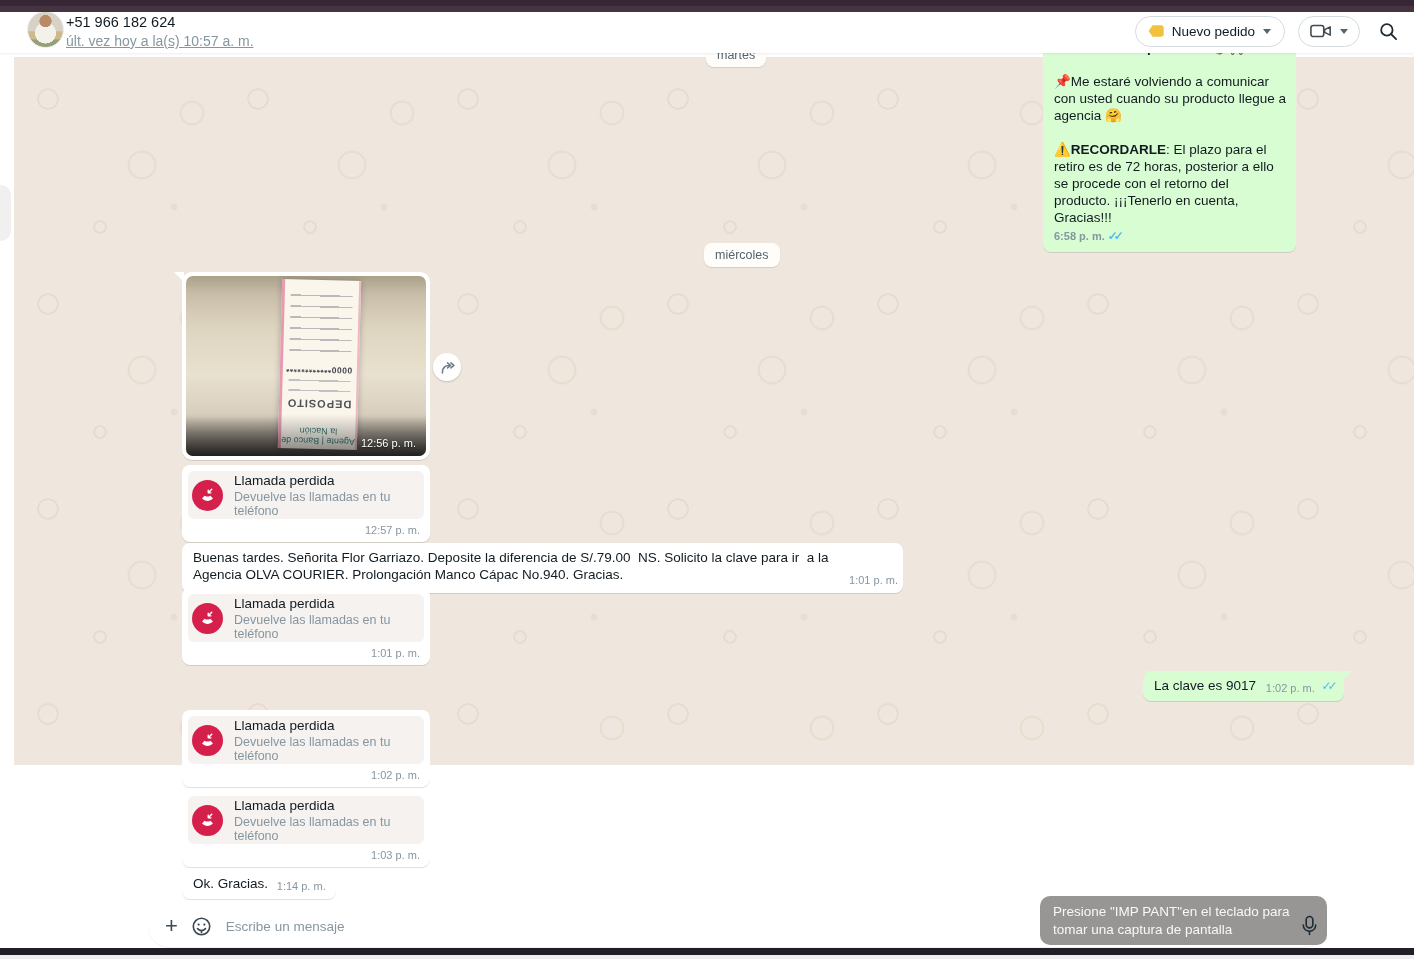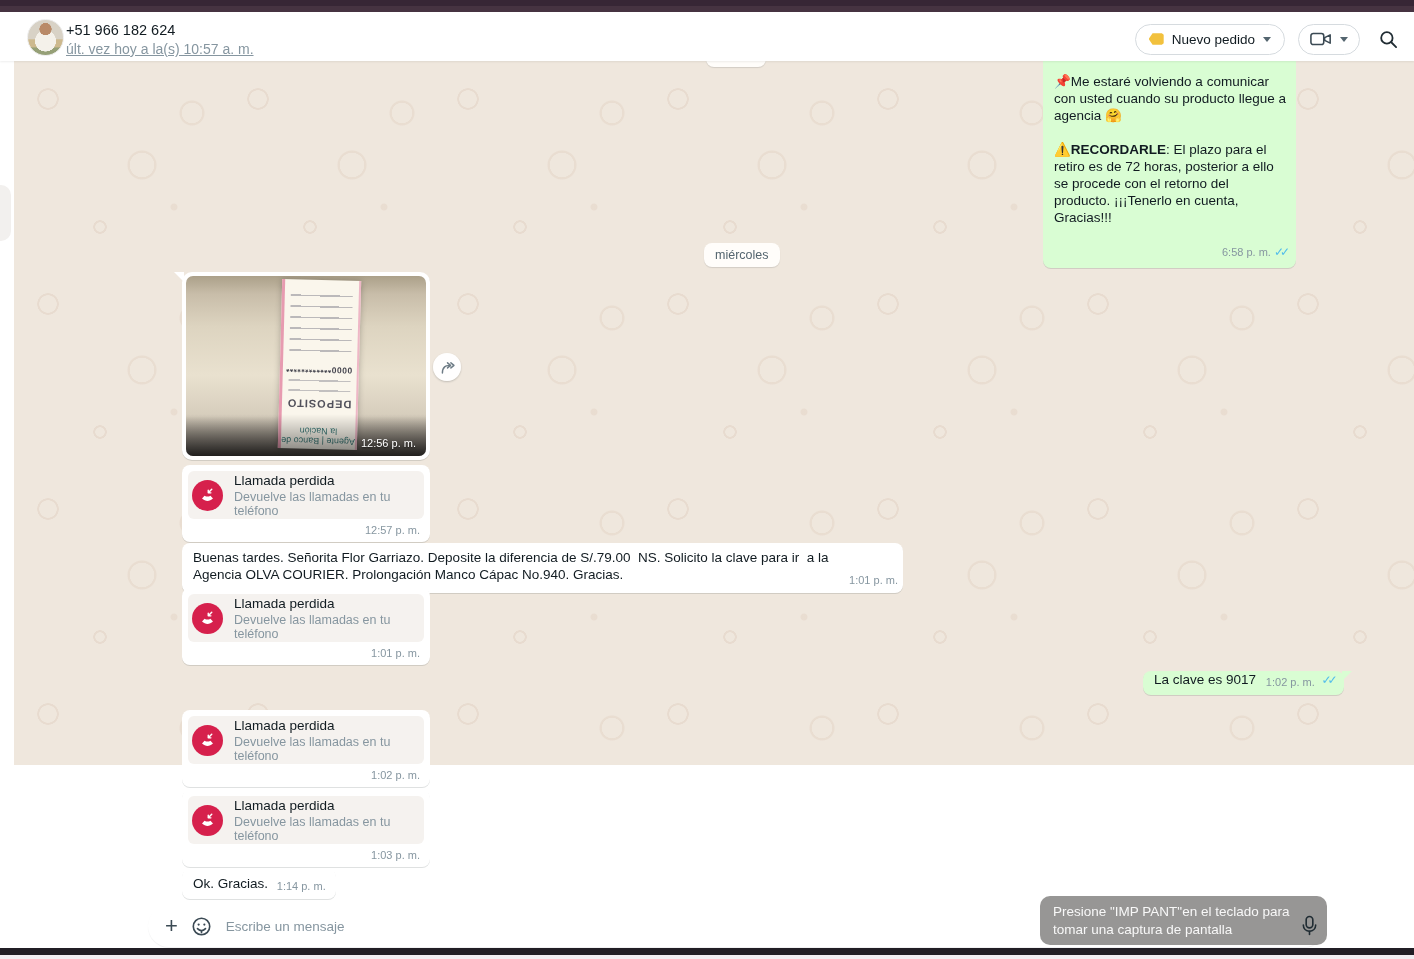--- a/index.html
+++ b/index.html
@@ -7,21 +7,21 @@
   body { font-family:"Liberation Sans", sans-serif; background:#fff; }
   #app { position:relative; width:1414px; height:959px; background:#fff; overflow:hidden; }
 
   
   .strip-top1 { position:absolute; left:0; top:0; width:1414px; height:6px; background:#372635; z-index:30; }
   .strip-top2 { position:absolute; left:0; top:6px; width:1414px; height:6px; background:#463341; z-index:30; }
   .strip-bot1 { position:absolute; left:0; top:948px; width:1414px; height:7px; background:#211e25; z-index:30; }
   .strip-bot2 { position:absolute; left:0; top:955px; width:1414px; height:4px; background:#f1eef2; z-index:30; }
 
   
-  .header { position:absolute; left:0; top:16px; width:1414px; height:45px; background:#ffffff;
+  .header { position:absolute; left:0; top:8px; width:1414px; height:45px; background:#ffffff;
             box-shadow:0 1px 2px rgba(0,0,0,.07); z-index:20; }
   .avatar { position:absolute; left:27px; top:3px; width:37px; height:37px; border-radius:50%;
             background:
               radial-gradient(circle at 50% 26%, #b98a68 0 19%, rgba(0,0,0,0) 20%),
               radial-gradient(circle at 50% 60%, #f4f1ea 0 38%, rgba(0,0,0,0) 39%),
               linear-gradient(180deg,#d8d2c6 0 55%, #cdb98e 56% 78%, #96a077 79% 100%);
             border:1px solid #ededed; cursor:pointer; }
   .contact-name { position:absolute; left:66px; top:6px; font-size:14.5px; color:#111b21; }
   .last-seen { position:absolute; left:66px; top:25px; font-size:14px; color:#8696a0;text-decoration:underline; }
   .hdr-right { position:absolute; right:16px; top:7px; height:32px; display:flex; align-items:center; gap:13px; }
@@ -55,21 +55,21 @@
   .bubble { position:absolute; border-radius:8px; box-shadow:0 1px .5px rgba(11,20,26,.13);
             font-size:13.5px; color:#111b21; line-height:17px; }
   .in  { background:#ffffff; }
   .out { background:#d9fdd3; }
   .tail-l::before { content:""; position:absolute; left:-8px; top:0; width:0; height:0;
                     border-top:10px solid #fff; border-left:10px solid transparent; }
   .tail-r::before { content:""; position:absolute; right:-8px; top:0; width:0; height:0;
                     border-top:10px solid #d9fdd3; border-right:10px solid transparent; }
   .msg-text { white-space:pre-wrap; }
   .t-inline { float:right; font-size:11px; color:#8696a0; margin:6px -4px 0 10px; position:relative; top:3px; }
-  .t-row { text-align:right; font-size:11px; color:#8696a0; margin-top:18px; }
+  .t-row { font-size:11px; color:#8696a0; margin-top:2px;font-weight:bold; }
   .checks { color:#53bdeb; letter-spacing:-4px; font-size:12px; margin-left:3px; }
   .b { font-weight:bold; }
   .gap-line { height:17px; }
 
   
   .img-bubble { position:absolute; background:#fff; border-radius:10px; padding:4px;
                 box-shadow:0 1px .5px rgba(11,20,26,.13); cursor:pointer; }
   .photo { position:relative; width:100%; height:100%; border-radius:7px; overflow:hidden;
            background:linear-gradient(180deg,#aba089 0%,#c8bda9 10%,#ddd4c0 28%,#e9e1cf 55%,#d6cdbc 78%,#77716a 93%,#43403c 100%); }
   .receipt { position:absolute; left:39%; top:2%; width:33%; height:94%; background:#faf6ec;
@@ -192,21 +192,21 @@
           </svg>
         </div>
         <div>
           <div class="call-title">Llamada perdida</div>
           <div class="call-sub">Devuelve las llamadas en tu teléfono</div>
         </div>
       </div>
       <div class="call-time">1:01 p. m.</div>
     </div>
 
-    <div class="bubble out tail-r" style="left:1129px; top:614px; padding:0 10px 6px 11px; white-space:nowrap;">
+    <div class="bubble out tail-r" style="left:1129px; top:614px; padding:6px 10px 6px 11px; white-space:nowrap;">
       <span class="msg-text">La clave es 9017</span>
       <span style="font-size:11px; color:#8696a0; margin-left:6px; position:relative; top:2px;">1:02 p. m.</span>
       <span class="checks">✓✓</span>
     </div>
 
     <div class="callcard" style="left:168px; top:653px;">
       <div class="call-inner">
         <div class="call-ico">
           <svg width="17" height="17" viewBox="0 0 18 18">
             <path d="M3.2 12.2c3.7 3.4 7.9 3.4 11.6 0l-2.7-3c-2 1.3-4.2 1.3-6.2 0z" fill="#fff"></path>

